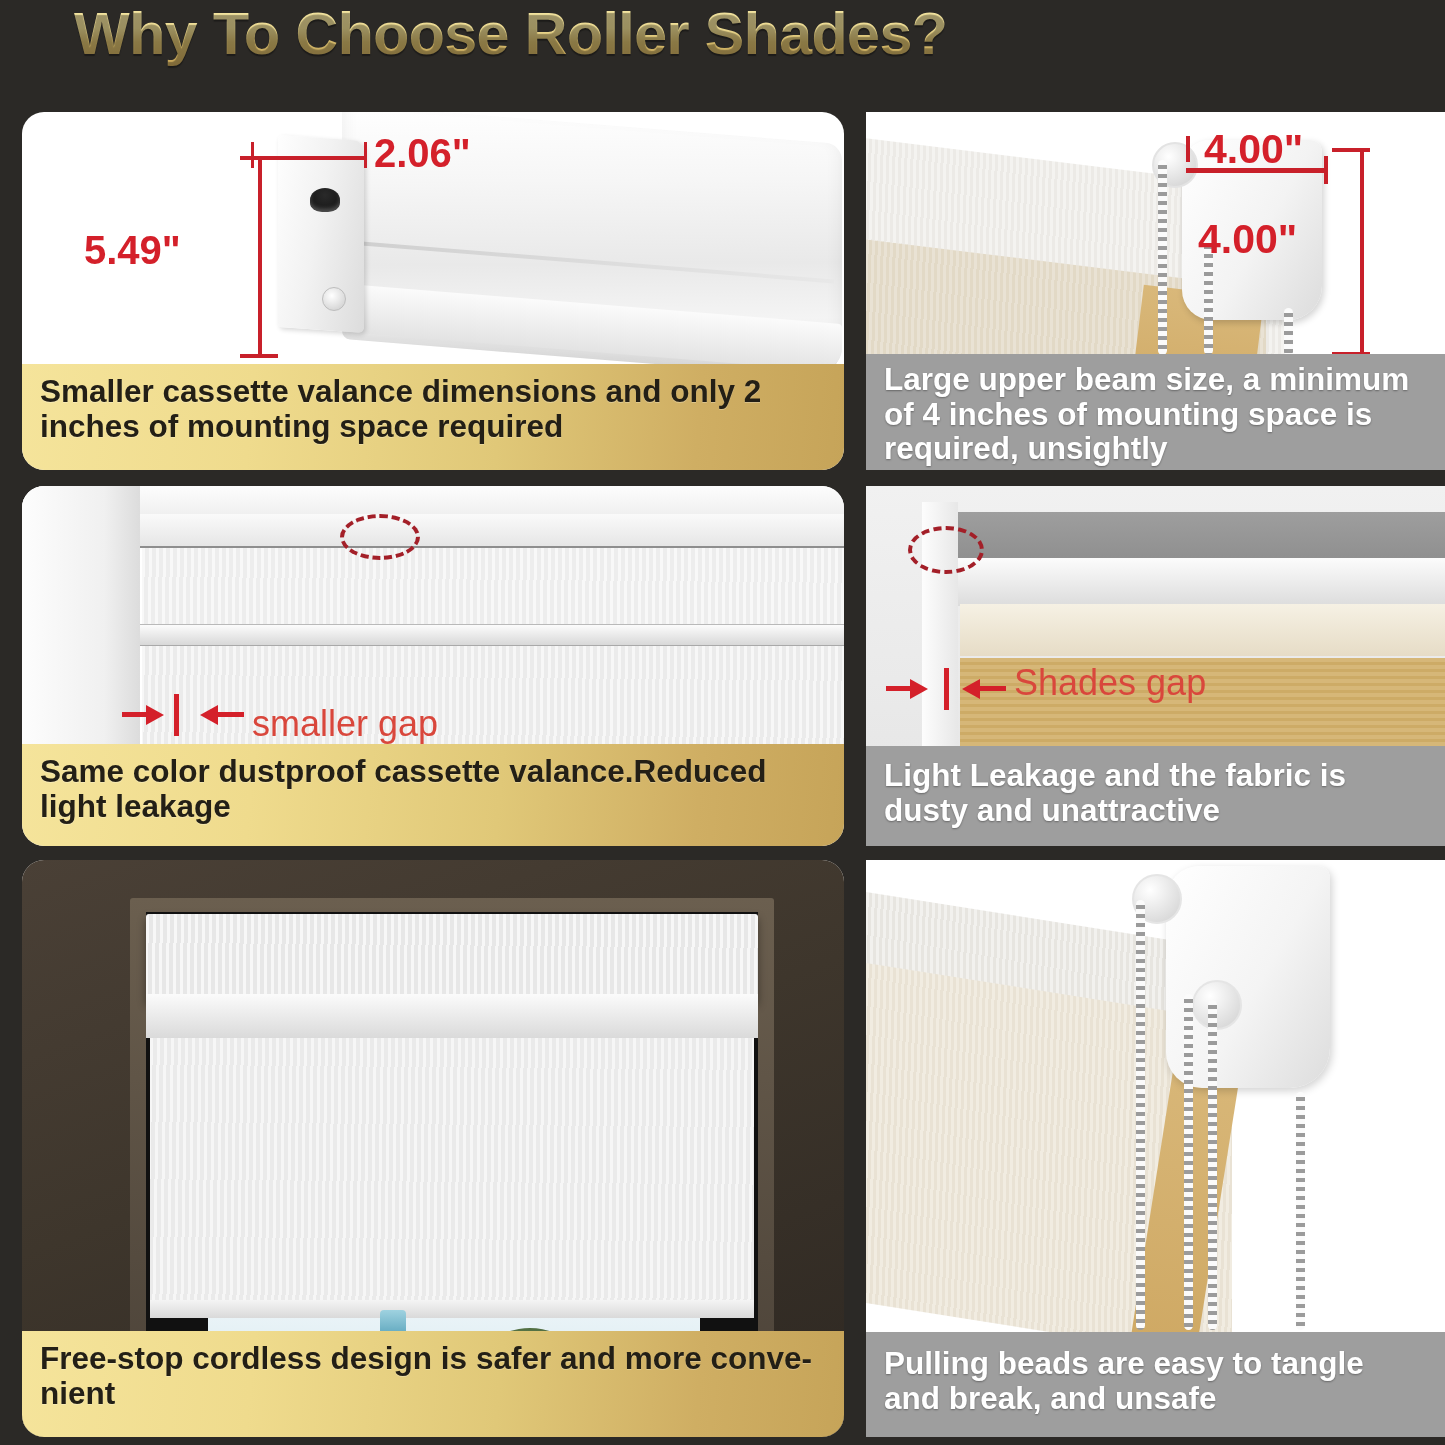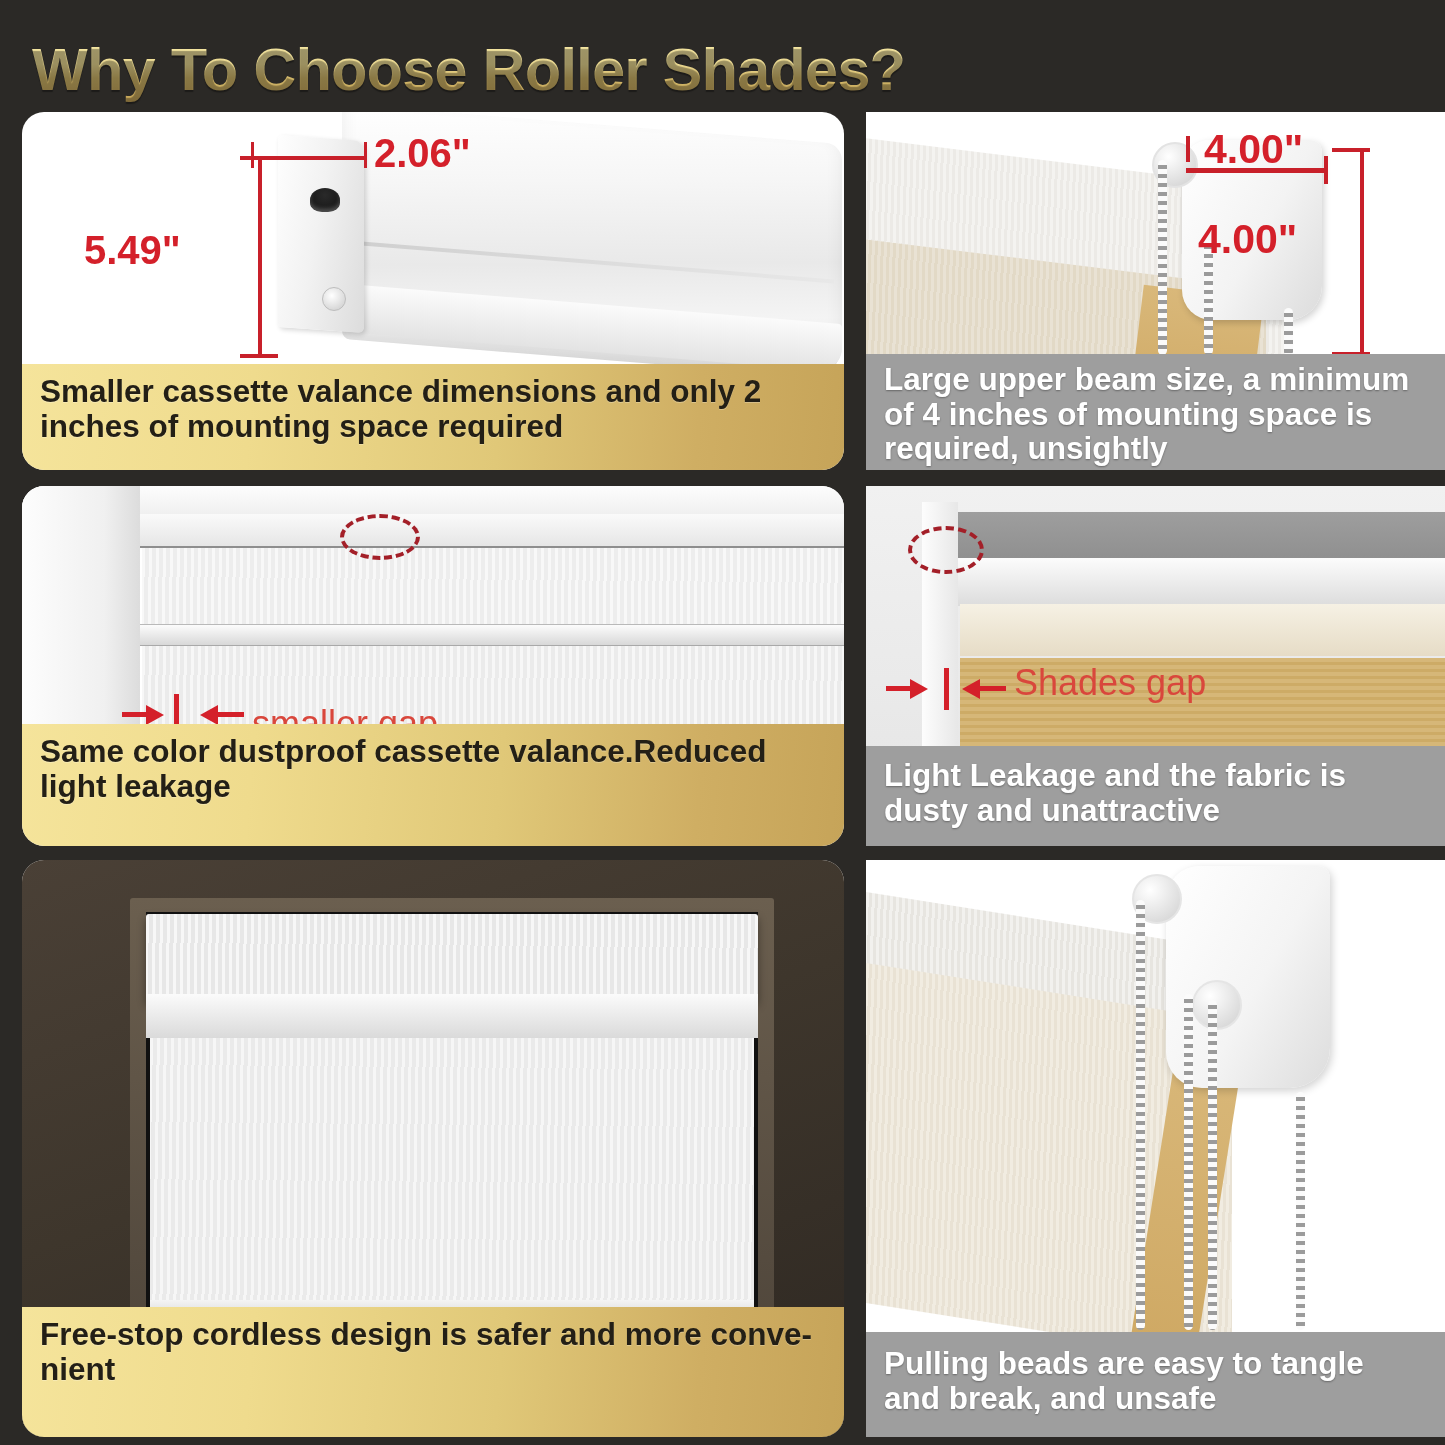--- a/index.html
+++ b/index.html
@@ -10,22 +10,23 @@
     background: #2b2926;
     font-family: "Liberation Sans", sans-serif;
     overflow: hidden;
     position: relative;
   }
 
   
   #header {
     height: 104px;
     display: flex;
-    align-items: flex-end;
+    align-items: flex-start;
     padding-left: 32px;
+    margin-left: 42px;
   }
   #page-title {
     font-size: 59px;
     font-weight: bold;
     letter-spacing: -0.5px;
     background: linear-gradient(180deg, #f6e9a8 0%, #eedc93 42%, #d4b96a 62%, #c3a155 100%);
     -webkit-background-clip: text;
     background-clip: text;
     color: transparent;
     -webkit-text-fill-color: transparent;
@@ -73,22 +74,22 @@
     font-size: 31.5px;
     text-shadow: 0 1px 0 rgba(255,255,255,0.25);
   }
   .caption.gray {
     background: #9e9e9e;
     color: #ffffff;
     font-size: 31.5px;
     text-shadow: 0 1px 2px rgba(0,0,0,0.35);
   }
   .caption.gold.tall  { height: 106px; }
-  .caption.gold.tall2 { height: 122px; }
-  .caption.gold.tall3 { height: 130px; }
+  .caption.gold.tall2 { height: 102px; }
+  .caption.gold.tall3 { height: 106px; }
   .caption.gray.g1 { height: 116px; padding-top: 8px; }
   .caption.gray.g2 { height: 100px; padding-top: 12px; }
   .caption.gray.g3 { height: 105px;  padding-top: 14px; margin-top: 38px; }
 
   
   .dim-label {
     position: absolute;
     color: #d4202a;
     font-weight: bold;
     white-space: nowrap;

